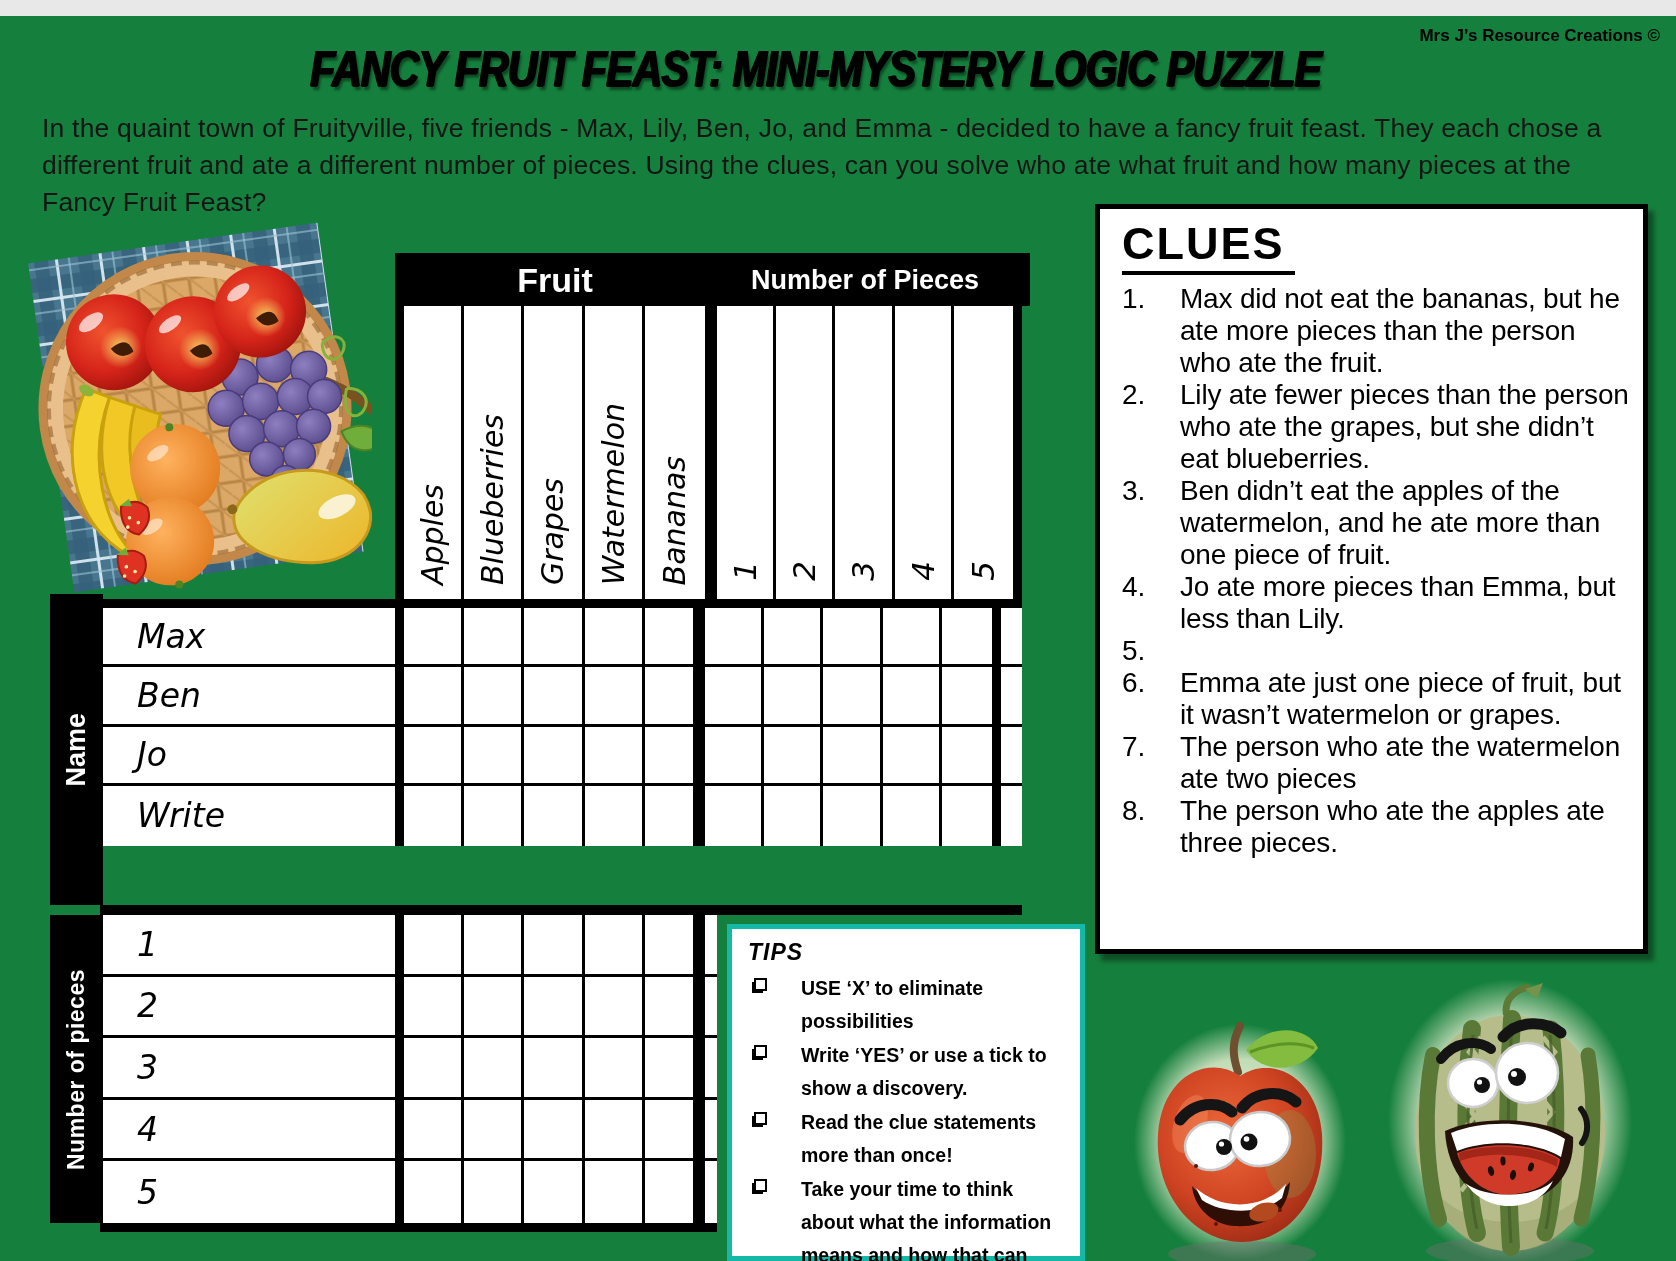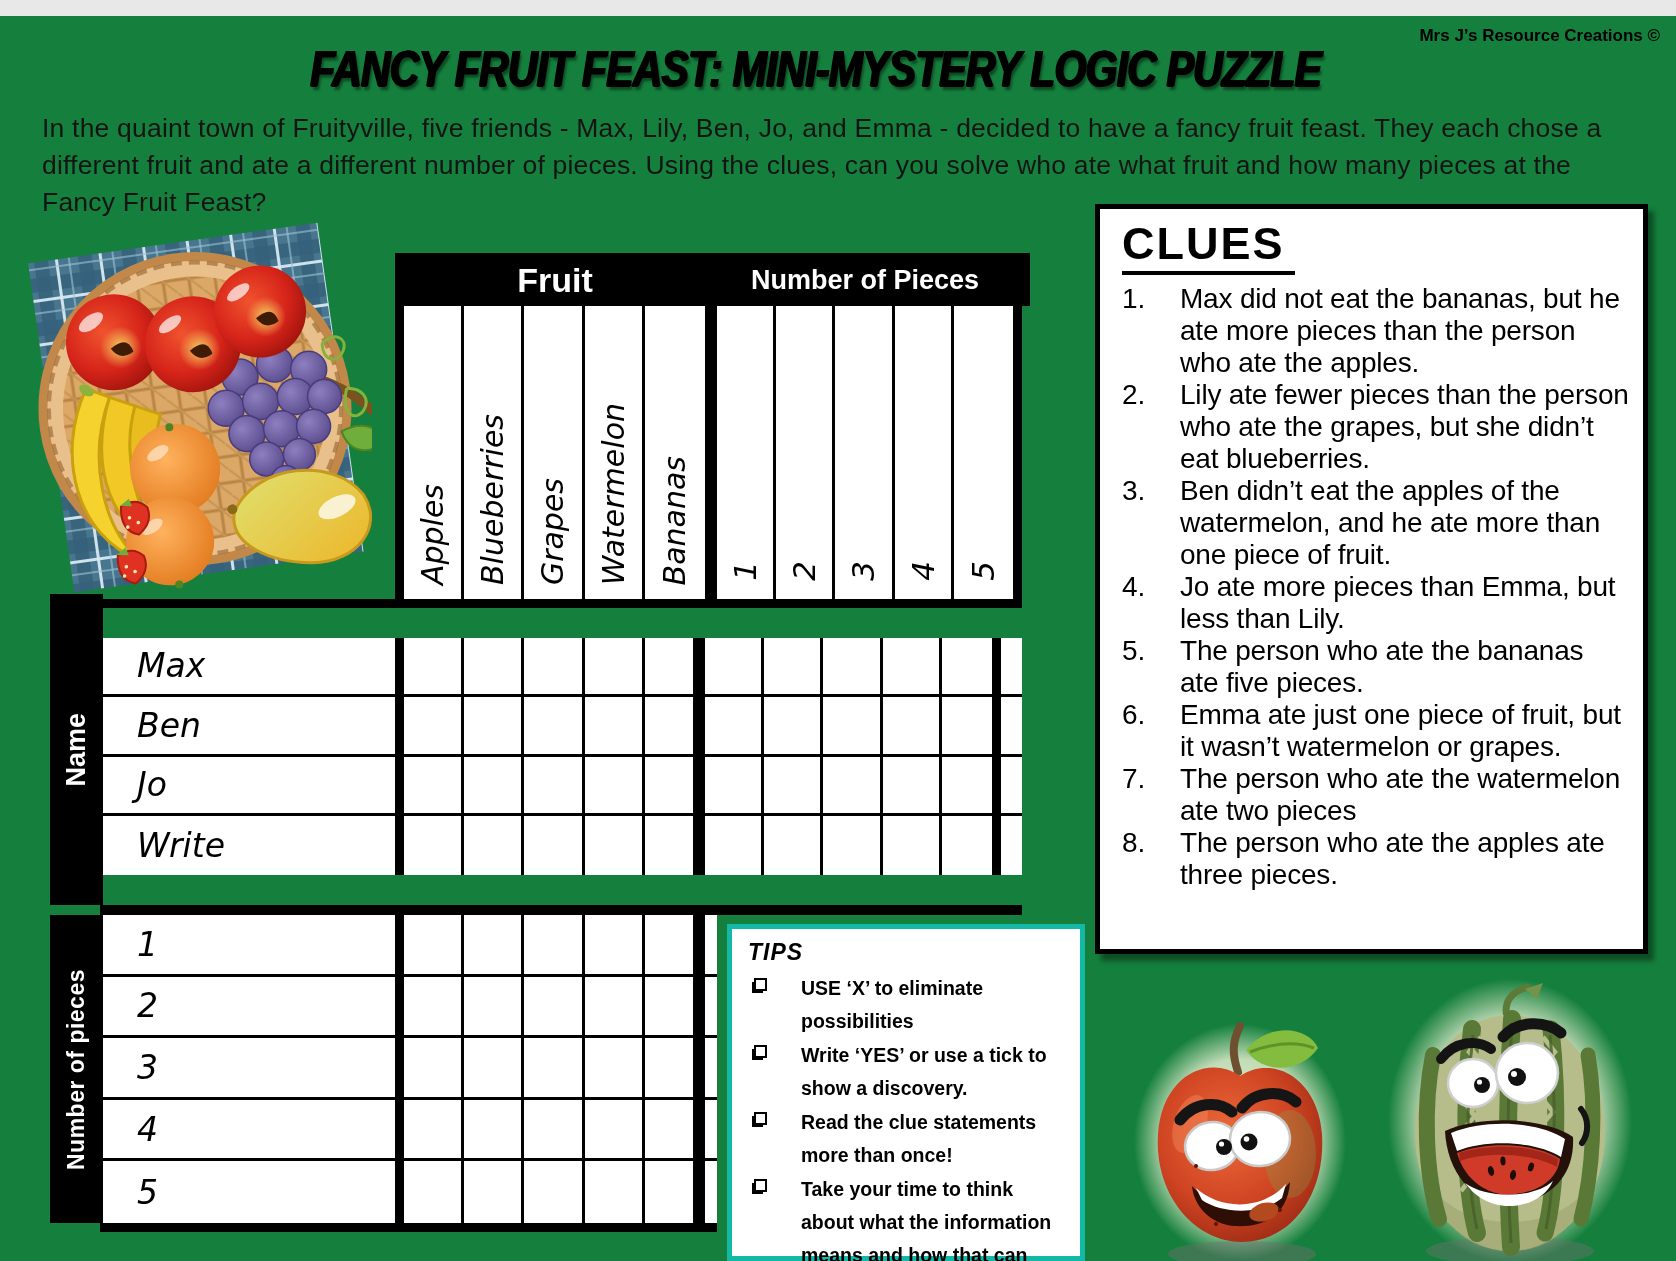--- a/index.html
+++ b/index.html
@@ -32,21 +32,21 @@
   #colheads { position:absolute; left:395px; top:290px; width:627px; height:293px; display:flex; background:#fff; }
   .vthick { background:#000; height:100%; flex:none; }
   .hcell { flex:none; display:flex; justify-content:center; align-items:flex-end;
            padding-bottom:14px; border-right:3px solid #000; background:#fff; }
   .hcell.f { width:60.2px; } .hcell.f.nbr { border-right:none; }
   .hcell.p { width:59.2px; } .hcell.p.nbr { border-right:none; }
   .vtx { writing-mode:vertical-rl; transform:rotate(180deg); display:block;
          font-style:italic; font-size:30px; white-space:nowrap; font-family:"DejaVu Sans",sans-serif; }
   .vtx.dg { font-size:31px; padding-top:4px; }
 
-  #namerows { position:absolute; left:100px; top:592px; width:922px; height:297px; display:flex; flex-direction:column;justify-content:center; }
+  #namerows { position:absolute; left:100px; top:592px; width:922px; height:297px; display:flex; flex-direction:column; }
   #numrows  { position:absolute; left:100px; top:899px; width:617px; height:308px; display:flex; flex-direction:column; }
   .grow { display:flex; border-bottom:3px solid #000; background:#fff; }
   #namerows .grow { height:59.4px; } #numrows .grow { height:61.6px; }
   .grow:last-child { border-bottom:none; }
   .rlabel { width:304px; flex:none; border-left:3px solid #000; border-right:9px solid #000;
             display:flex; align-items:center; padding-left:34px;
             font-style:italic; font-size:33px; font-family:"DejaVu Sans",sans-serif; white-space:nowrap; }
   .farea { width:301px; flex:none; border-right:12px solid #000;
            background: repeating-linear-gradient(90deg, transparent 0 57.2px, #000 57.2px 60.2px); }
   .parea { width:296px; flex:none; border-right:9px solid #000;
@@ -335,37 +335,36 @@
     <div class="tip">
       <div class="tipbox"></div>
       <div class="tiptext">Take your time to think about what the information means and how that can help you eliminate possibilities or connect answers.</div>
     </div>
   </div>
 
   <div id="clues">
     <div><span class="clues-head">CLUES</span></div>
     <div class="clue">
       <span class="cluenum">1.</span>
-      <div class="cluetext">Max did not eat the bananas, but he ate more pieces than the person who ate the apples.</div>
+      <div class="cluetext">Max did not eat the bananas, but he ate more pieces than the person who ate the fruit.</div>
     </div>
     <div class="clue">
       <span class="cluenum">2.</span>
       <div class="cluetext">Lily ate fewer pieces than the person who ate the grapes, but she didn’t eat blueberries.</div>
     </div>
     <div class="clue">
       <span class="cluenum">3.</span>
       <div class="cluetext">Ben didn’t eat the apples of the watermelon, and he ate more than one piece of fruit.</div>
     </div>
     <div class="clue">
       <span class="cluenum">4.</span>
       <div class="cluetext">Jo ate more pieces than Emma, but less than Lily.</div>
     </div>
     <div class="clue">
       <span class="cluenum">5.</span>
-      <div class="cluetext">The person who ate the bananas ate five pieces.</div>
     </div>
     <div class="clue">
       <span class="cluenum">6.</span>
       <div class="cluetext">Emma ate just one piece of fruit, but it wasn’t watermelon or grapes.</div>
     </div>
     <div class="clue">
       <span class="cluenum">7.</span>
       <div class="cluetext">The person who ate the watermelon ate two pieces</div>
     </div>
     <div class="clue">

